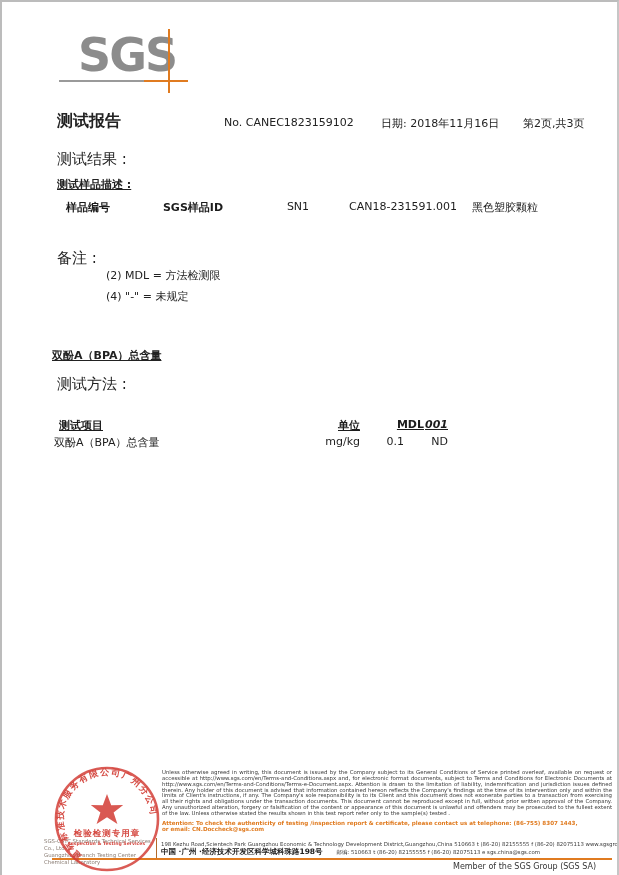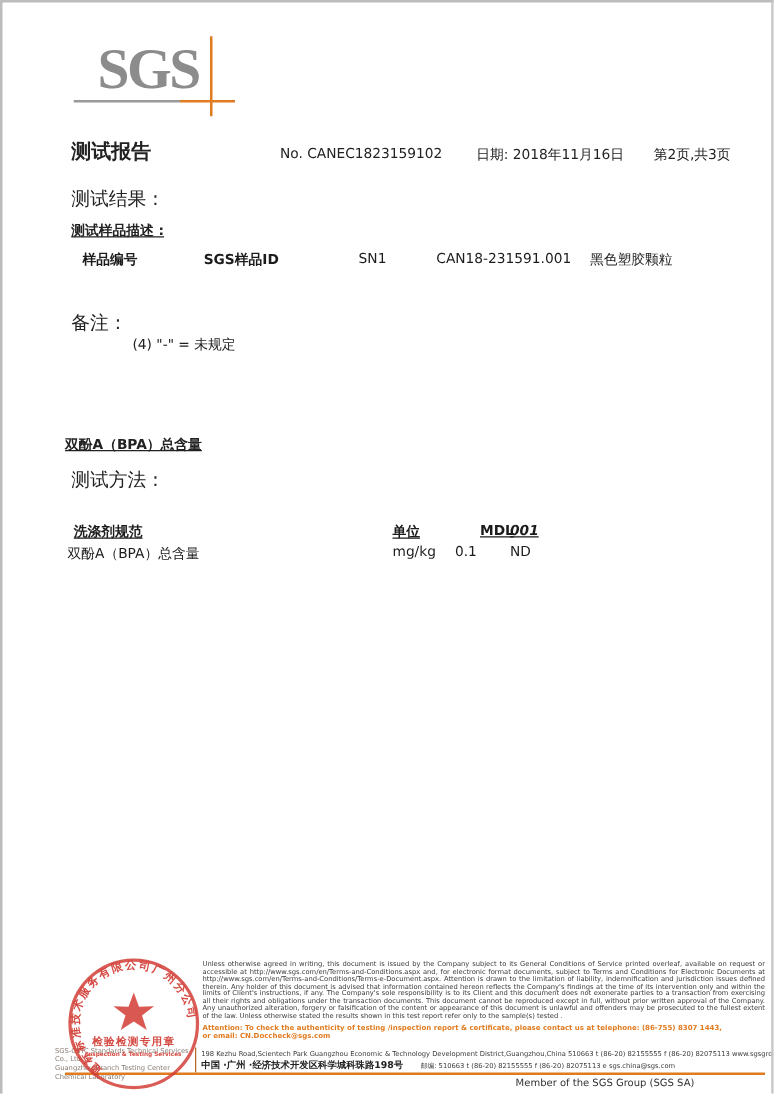--- a/index.html
+++ b/index.html
@@ -32,42 +32,42 @@
   .sc1{width:92px;text-align:center;}
   .sc2{width:118px;text-align:center;}
   .sc3{width:180px;text-align:left;padding-left:10px;}
   .sample-row.head{font-weight:bold;margin-bottom:3px;}
   
   .note-line{font-size:11px;margin-bottom:6px;color:#222;}
   
   .rt-head{font-size:11px;font-weight:bold;text-decoration:underline;}
   .rt-cell{font-size:11px;}
   .italic{font-style:italic;}
-  .center{text-align:left;}
+  .center{text-align:right;}
   
   .legal{
     font-size:5.4px;line-height:5.85px;color:#3a3a3a;
     text-align:justify;letter-spacing:0px;
   }
   .attention{
     font-size:5.6px;line-height:6.4px;font-weight:bold;color:#e07b20;
   }
   .company-line{font-size:5.4px;line-height:7px;color:#8a7d74;}
   .addr-line{font-size:5.4px;line-height:8px;color:#3a3a3a;white-space:nowrap;}
   .addr-cn{font-size:7.5px;font-weight:bold;color:#222;}
   .member{font-size:8px;color:#333;}
   .vsep{background:#b36a2a;width:1px;}
   .stamp-wrap{opacity:0.92;}
 </style>
 </head>
 <body>
 
 <div class="page">
 
-  <div class="abs logo-text" style="left:76px;top:30px;font-family:Liberation Serif, serif;">SGS</div>
+  <div class="abs logo-text" style="left:76px;top:30px;">SGS</div>
   <div class="abs logo-underline-gray" style="left:57px;top:78px;width:85px;height:2px;"></div>
   <div class="abs accent-line" style="left:142px;top:78px;width:44px;height:2px;"></div>
   <div class="abs accent-line" style="left:166px;top:27px;width:2px;height:64px;"></div>
 
   <div class="abs report-title" style="left:55px;top:109px;">测试报告</div>
   <div class="abs hdr-txt" style="left:222px;top:114px;">No. CANEC1823159102</div>
   <div class="abs hdr-txt" style="left:379px;top:114px;">日期: 2018年11月16日</div>
   <div class="abs hdr-txt" style="left:521px;top:114px;">第2页,共3页</div>
 
   <div class="abs body-txt" style="left:55px;top:148px;">测试结果 :</div>
@@ -81,28 +81,29 @@
     </div>
     <div class="sample-row">
       <div class="sc1">SN1</div>
       <div class="sc2">CAN18-231591.001</div>
       <div class="sc3">黑色塑胶颗粒</div>
     </div>
   </div>
 
   <div class="abs body-txt" style="left:55px;top:247px;">备注 :</div>
   <div class="abs" style="left:104px;top:266px;">
+    <div class="note-line">(2) MDL = 方法检测限</div>
     <div class="note-line">(4) "-" = 未规定</div>
   </div>
 
   <div class="abs section-head" style="left:50px;top:346px;">双酚A（BPA）总含量</div>
 
   <div class="abs body-txt" style="left:55px;top:373px;">测试方法 :</div>
 
-  <div class="abs rt-head" style="left:57px;top:416px;">洗涤剂规范</div>
+  <div class="abs rt-head" style="left:57px;top:416px;">测试项目</div>
   <div class="abs rt-head center" style="left:312px;top:416px;width:46px;">单位</div>
   <div class="abs rt-head center" style="left:382px;top:416px;width:40px;">MDL</div>
   <div class="abs rt-head center italic" style="left:406px;top:416px;width:40px;">001</div>
 
   <div>
     <div class="abs rt-cell" style="left:52px;top:433px;">双酚A（BPA）总含量</div>
     <div class="abs rt-cell center" style="left:312px;top:433px;width:46px;">mg/kg</div>
     <div class="abs rt-cell center" style="left:362px;top:433px;width:40px;">0.1</div>
     <div class="abs rt-cell center" style="left:406px;top:433px;width:40px;">ND</div>
   </div>
@@ -123,21 +124,21 @@
   <div class="abs" style="left:159px;top:838px;width:455px;">
     <div class="addr-line">198 Kezhu Road,Scientech Park Guangzhou Economic &amp; Technology Development District,Guangzhou,China 510663    t (86-20) 82155555    f (86-20) 82075113    www.sgsgroup.com.cn</div>
     <div class="addr-line" style="display:flex;align-items:baseline;gap:14px;">
       <span class="addr-cn">中国 ·广州 ·经济技术开发区科学城科珠路198号</span>
       <span>邮编: 510663    t (86-20) 82155555    f (86-20) 82075113    e  sgs.china@sgs.com</span>
     </div>
   </div>
 
   <div class="abs accent-line" style="left:50px;top:856px;width:560px;height:1.5px;"></div>
 
-  <div class="abs member" style="left:392px;top:860px;width:180px;text-align:center;">Member of the SGS Group (SGS SA)</div>
+  <div class="abs member" style="left:414px;top:860px;width:180px;text-align:right;">Member of the SGS Group (SGS SA)</div>
 
   <div class="abs stamp-wrap" style="left:50px;top:762px;">
     <svg width="110" height="110" viewBox="0 0 110 110">
       <circle cx="55" cy="55" r="51" fill="none" stroke="#d23b33" stroke-width="2.6" opacity="0.9"></circle>
       <path id="stamp-arc" d="M 55,99 A 44,44 0 1 1 55.05,99" fill="none"></path>
       <text fill="#d23b33" font-size="9" font-weight="bold" letter-spacing="1.5">
         <textPath href="#stamp-arc" startOffset="26">通标标准技术服务有限公司广州分公司</textPath>
       </text>
       <polygon points="55,30 59.2,41.3 71.2,41.0 61.6,48.4 65.4,59.9 55,53.2 44.6,59.9 48.4,48.4 38.8,41.0 50.8,41.3" fill="#d23b33" opacity="0.92"></polygon>
       <text x="55" y="72" text-anchor="middle" fill="#d23b33" font-size="8.5" font-weight="bold" letter-spacing="1">检验检测专用章</text>

